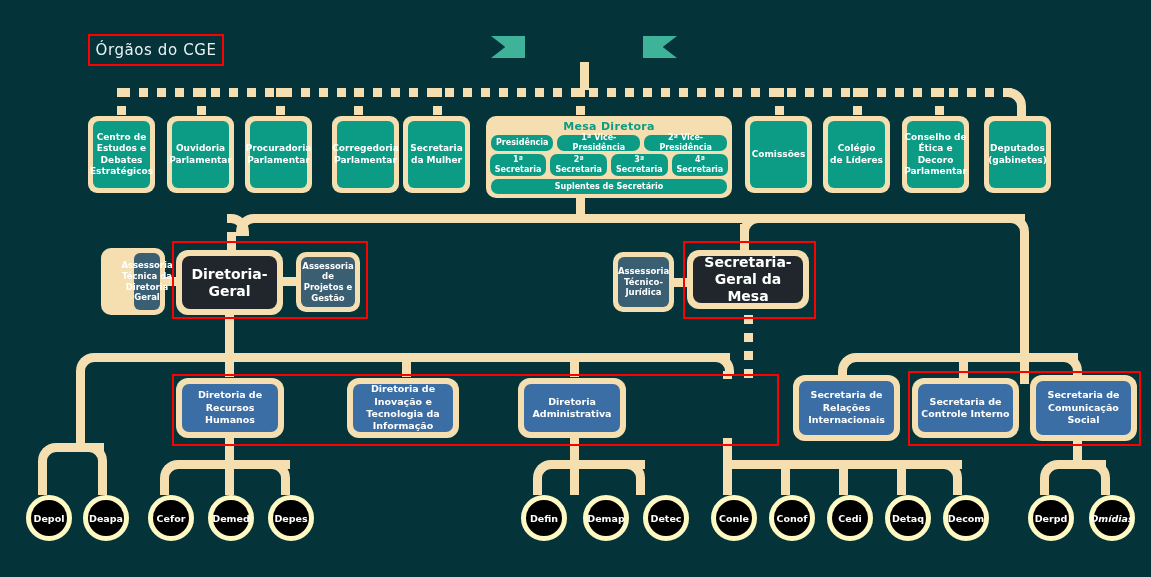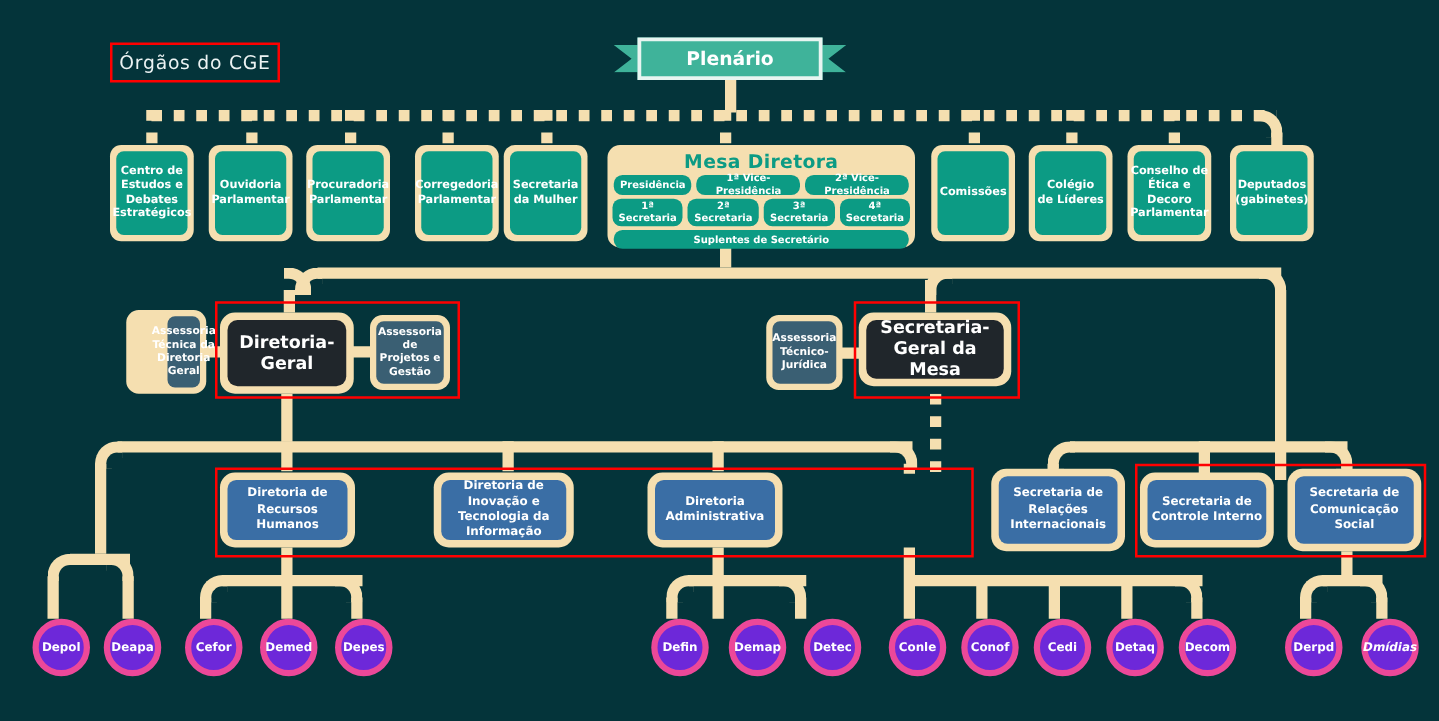--- a/index.html
+++ b/index.html
@@ -52,21 +52,21 @@
 
   
   .gbox { position:absolute; background:#f5dfb0; border-radius:9px; padding:5px; z-index:3; }
   .gbox > .inner { width:100%; height:100%; background:#0c9b84; border-radius:6px;
     display:flex; align-items:center; justify-content:center; text-align:center;
     color:#ffffff; font-size:9px; font-weight:bold; line-height:1.26; padding:2px; }
 
   
   #mesa { position:absolute; left:486px; top:116px; width:246px; height:82px;
     background:#f5dfb0; border-radius:10px; z-index:3; padding:4px 5px 5px; }
-  #mesa .cap { text-align:center; color:#0c9b84; font-size:15px; font-weight:bold;
+  #mesa .cap { text-align:center; color:#0c9b84; font-size:11px; font-weight:bold;
     letter-spacing:.3px; margin-bottom:2px; }
   #mesa .row { display:flex; gap:4px; justify-content:center; margin-bottom:3px; }
   #mesa .pill { background:#0c9b84; color:#fff; border-radius:7px;
     font-size:8px; font-weight:bold; text-align:center; line-height:1.2;
     padding:3px 5px; display:flex; align-items:center; justify-content:center; }
   #mesa .row1 .pill { height:16px; }
   #mesa .row2 .pill { height:22px; flex:1; }
   #mesa .row3 .pill { height:15px; width:100%; }
 
   
@@ -82,39 +82,36 @@
     color:#fff; font-size:8.5px; font-weight:bold; line-height:1.25; padding:1px; }
 
   
   .bbox { position:absolute; background:#f5dfb0; border-radius:12px; padding:6px; z-index:4; }
   .bbox > .inner { width:100%; height:100%; background:#3a6ea5; border-radius:7px;
     display:flex; align-items:center; justify-content:center; text-align:center;
     color:#fff; font-size:9.5px; font-weight:bold; line-height:1.3; padding:2px; }
 
   
   .circ { position:absolute; width:46px; height:46px; border-radius:50%;
-    background:#6d28d9; border:5px solid #ec4899; z-index:4;
+    background:#000000; border:5px solid #fef9c3; z-index:4;
     display:flex; align-items:center; justify-content:center; }
   .circ span { color:#fff; font-size:9.5px; font-weight:bold; }
 </style>
 </head>
 <body>
 
 <div id="stage">
 
   <div id="title-box">
     <span>Órgãos do CGE</span>
   </div>
 
   <div id="ribbon">
     <div class="tail l"></div>
     <div class="tail r"></div>
-    <div class="body">
-      <span>Plenário</span>
-    </div>
   </div>
 
   <div class="ln v" style="left:580px; top:62px; height:28px;"></div>
 
   <div class="dash-h" style="left:121px; top:88px; width:900px;"></div>
 
   <div class="elb tr" style="left:1004px; top:88px; width:22px; height:22px;"></div>
   <div class="ln v" style="left:1017px; top:106px; height:12px;"></div>
 
   <div class="dash-v" style="left:117px; top:88px; height:28px;"></div>

